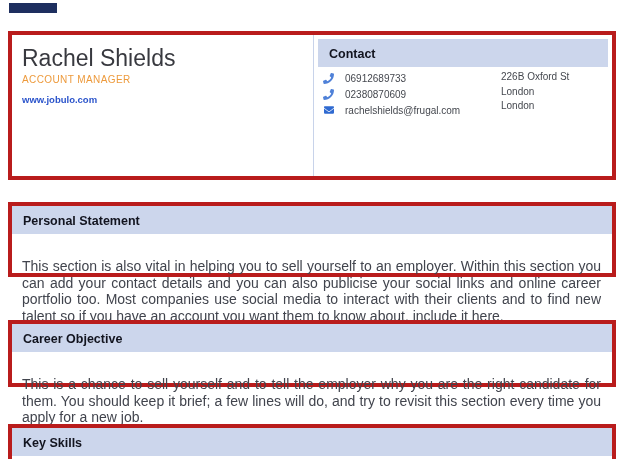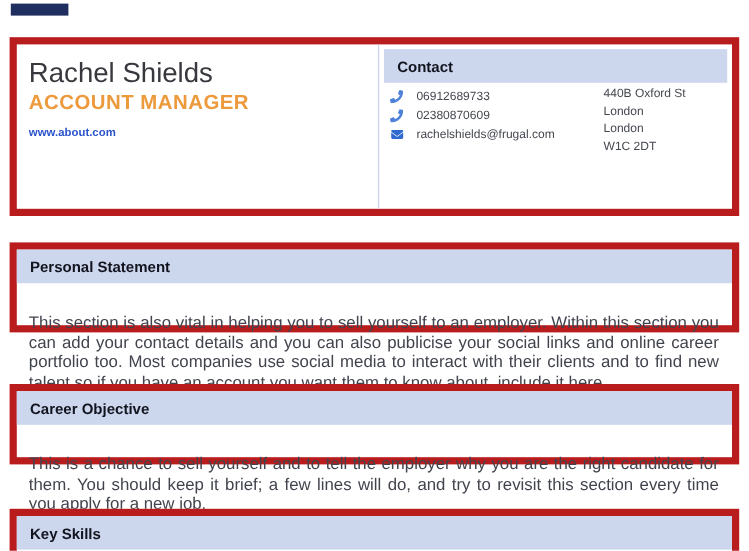--- a/index.html
+++ b/index.html
@@ -8,29 +8,29 @@
     background:#ffffff;
     font-family:"Liberation Sans", sans-serif;
     -webkit-font-smoothing:antialiased;
   }
   .top-accent{
     position:absolute;left:9px;top:3px;width:48px;height:10px;
     background:#1e2f5f;
   }
   .card{
     position:absolute;left:8px;width:608px;box-sizing:border-box;
-    background:#ffffff;border:6px solid #b91c1c;
+    background:#ffffff;border:4px solid #b91c1c;
   }
   .top-card{top:31px;height:149px;display:flex;}
   .identity-pane{width:301px;box-sizing:border-box;padding:8px 0 0 10px;}
   .person-name{
     font-size:23px;color:#38393f;font-weight:400;line-height:26px;margin-top:2px;
   }
   .person-role{
-    font-size:17px;font-weight:700;color:#ed9a3c;letter-spacing:.4px;margin-top:3px;
+    font-size:10px;font-weight:400;color:#ed9a3c;letter-spacing:.4px;margin-top:3px;
   }
   .person-site{
     font-size:9.5px;font-weight:700;color:#2b54cb;margin-top:9px;cursor:pointer;
   }
   .contact-pane{
     flex:1;border-left:1px solid #c8d3ea;position:relative;box-sizing:border-box;
   }
   .band{
     background:#ccd6ec;color:#12141f;font-weight:700;font-size:12.5px;
     padding:8px 0 6px 11px;line-height:14px;
@@ -56,21 +56,21 @@
 </style>
 </head>
 <body>
 
 <div class="top-accent"></div>
 
 <div class="card top-card">
   <div class="identity-pane">
     <div class="person-name">Rachel Shields</div>
     <div class="person-role">ACCOUNT MANAGER</div>
-    <div class="person-site">www.about.com</div>
+    <div class="person-site">www.jobulo.com</div>
   </div>
 
   <div class="contact-pane">
     <div class="band contact-band">Contact</div>
 
     <div class="contact-rows">
       <div class="contact-row">
         <span class="ico">
           <svg width="11" height="11" viewBox="0 0 512 512">
               <path fill="#4f81d8" d="M493.4 24.6l-104-24c-11.3-2.6-22.9 3.3-27.5 13.9l-48 112c-4.2 9.8-1.4 21.3 6.9 28l60.6 49.6c-36 76.7-98.9 140.5-177.2 177.2l-49.6-60.6c-6.8-8.3-18.2-11.1-28-6.9l-112 48C3.9 366.5-2 378.1.6 389.4l24 104C27.1 504.2 36.7 512 48 512c256.1 0 464-207.5 464-464 0-11.2-7.7-20.9-18.6-23.4z"></path>
@@ -90,24 +90,23 @@
         <span class="ico">
           <svg width="12" height="10" viewBox="0 0 512 512">
               <path fill="#2f6ad1" d="M48 64C21.5 64 0 85.5 0 112c0 15.1 7.1 29.3 19.2 38.4L236.8 313.6c11.4 8.5 27 8.5 38.4 0L492.8 150.4c12.1-9.1 19.2-23.3 19.2-38.4 0-26.5-21.5-48-48-48H48zM0 176V384c0 35.3 28.7 64 64 64H448c35.3 0 64-28.7 64-64V176L294.4 339.2c-22.8 17.1-54 17.1-76.8 0L0 176z"></path>
             </svg>
         </span>
         <span>rachelshields@frugal.com</span>
       </div>
     </div>
 
     <div class="address">
-      <div>440B Oxford St</div>
+      <div>226B Oxford St</div>
       <div>London</div>
       <div>London</div>
-      <div>W1C 2DT</div>
     </div>
   </div>
 </div>
 
 <div class="card section-personal">
   <div class="band">Personal Statement</div>
   <div class="section-body">This section is also vital in helping you to sell yourself to an employer. Within this section you can add your contact details and you can also publicise your social links and online career portfolio too. Most companies use social media to interact with their clients and to find new talent so if you have an account you want them to know about, include it here.</div>
 </div>
 
 <div class="card section-career">

